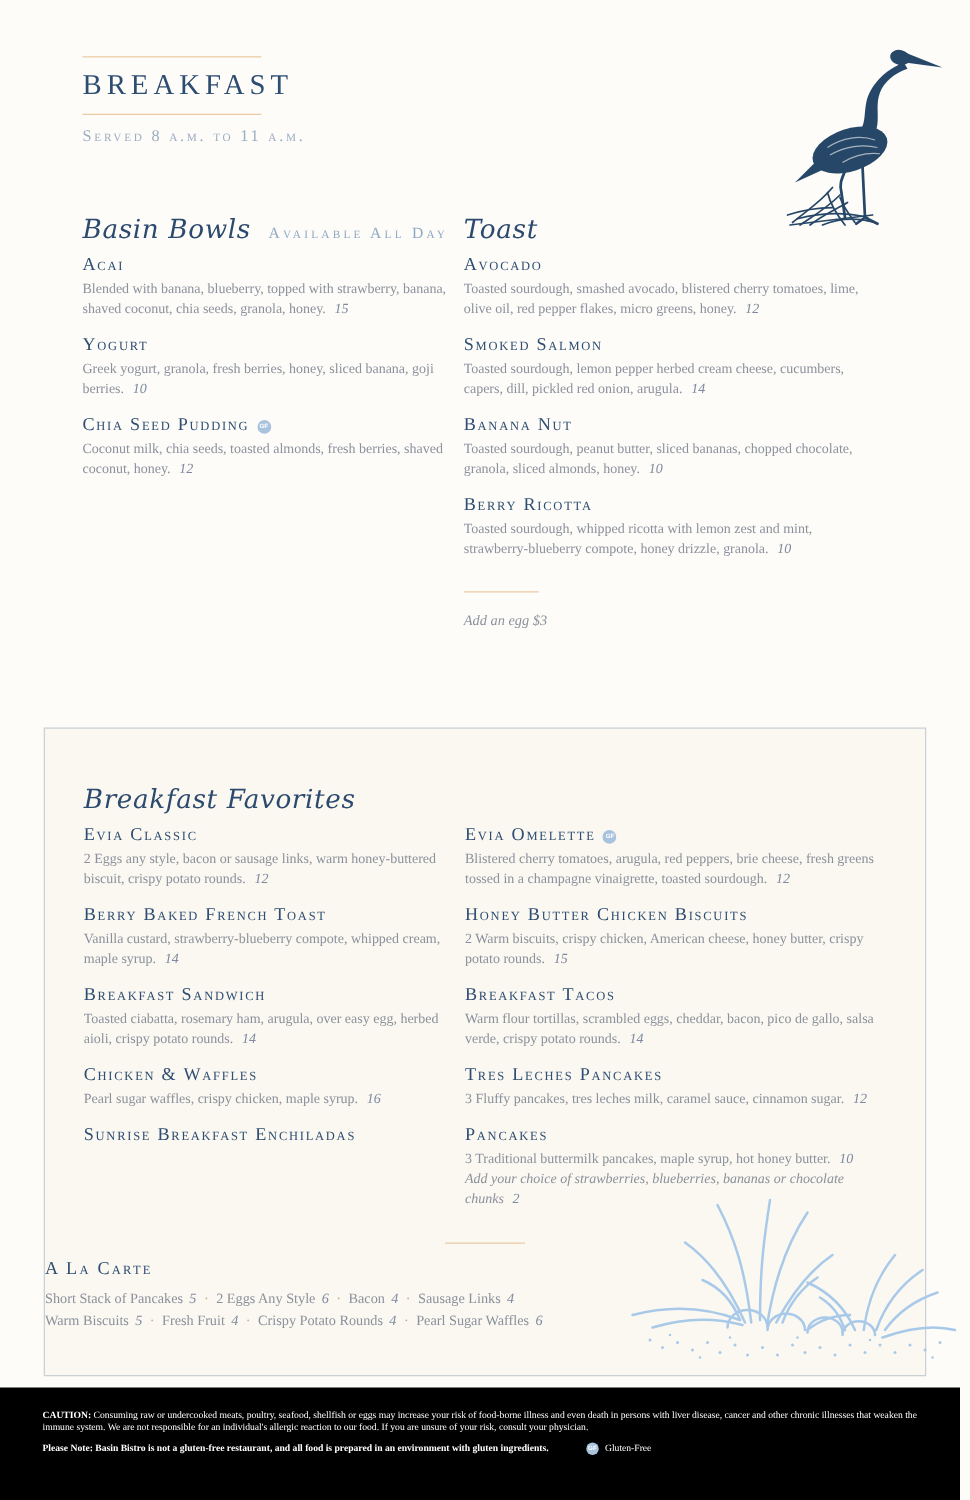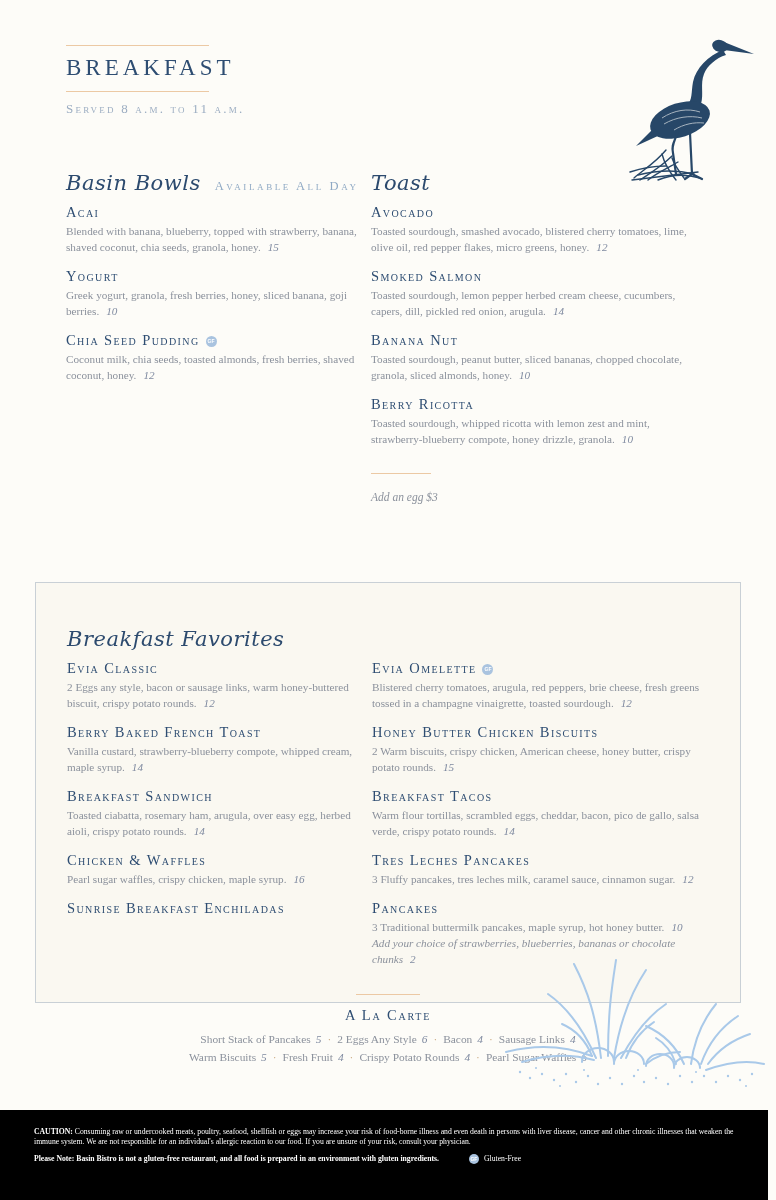--- a/index.html
+++ b/index.html
@@ -47,27 +47,27 @@
     width: 11px; height: 11px; border-radius: 50%;
     background: #a9c3df; color: #ffffff;
     font-family: "Liberation Sans", sans-serif;
     font-size: 5px; font-weight: bold; letter-spacing: 0;
     vertical-align: 2px; margin-left: 6px;
   }
   .mini-rule { width: 60px; height: 1px; background: #ecc9a4; margin: 26px 0 17px; }
   .footnote { font-style: italic; font-size: 11.5px; color: #8b919c; }
   .box {
     position: relative; margin: 79px 0 0 35px;
-    width: 706px; height: 421px;
+    width: 706px; height: 519px;
     border: 1px solid #c9d0d6; background: #faf8f1;
     padding-top: 44px;
   }
   .box-inner { margin-left: 31px; }
   .box .columns2 { display: flex; }
-  .alacarte { text-align: center; margin-top: 2px; }
+  .alacarte { text-align: left; margin-top: 2px; }
   .alc-rule { width: 64px; height: 1px; background: #ecc9a4; margin: 14px auto 12px; }
   .alc-heading {
     font-size: 14.5px; font-variant: small-caps; letter-spacing: 1.8px;
     color: #2e4d72; margin-bottom: 6px;
   }
   .alc-line { font-size: 11.4px; color: #8b919c; line-height: 18px; }
   .alc-sep { color: #c9a87f; margin: 0 6px; }
   .alc-price { font-style: italic; margin-left: 5px; color: #7f8aa0; }
   .grass-wrap { position: absolute; left: 496px; top: 946px; width: 274px; height: 144px; pointer-events: none; }
   .footer {

